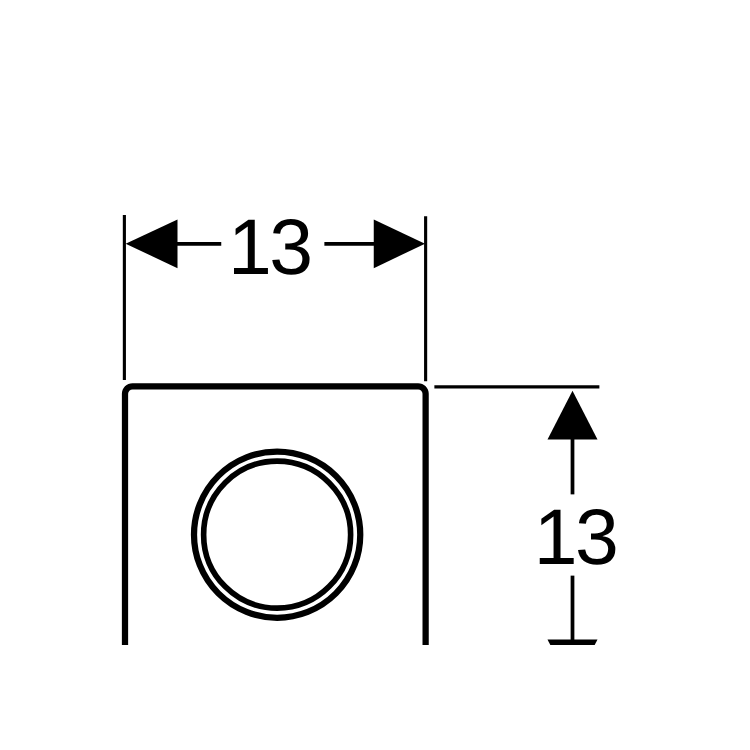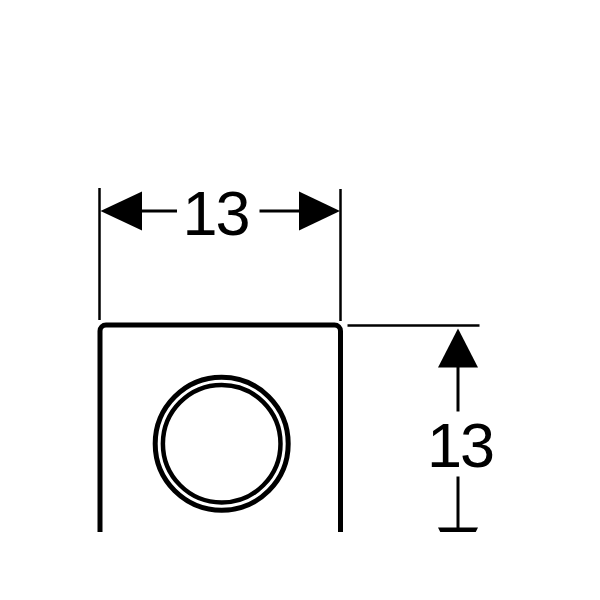--- a/index.html
+++ b/index.html
@@ -6,21 +6,20 @@
     margin: 0;
     padding: 0;
     background: #ffffff;
   }
   .canvas {
     position: relative;
     width: 600px;
     height: 516px;
     background: #ffffff;
     overflow: hidden;
-    margin-top: 16px;
   }
   svg {
     display: block;
   }
   .dim-label {
     font-family: "Liberation Sans", sans-serif;
     font-size: 63px;
     letter-spacing: -2px;
   }
 </style>

